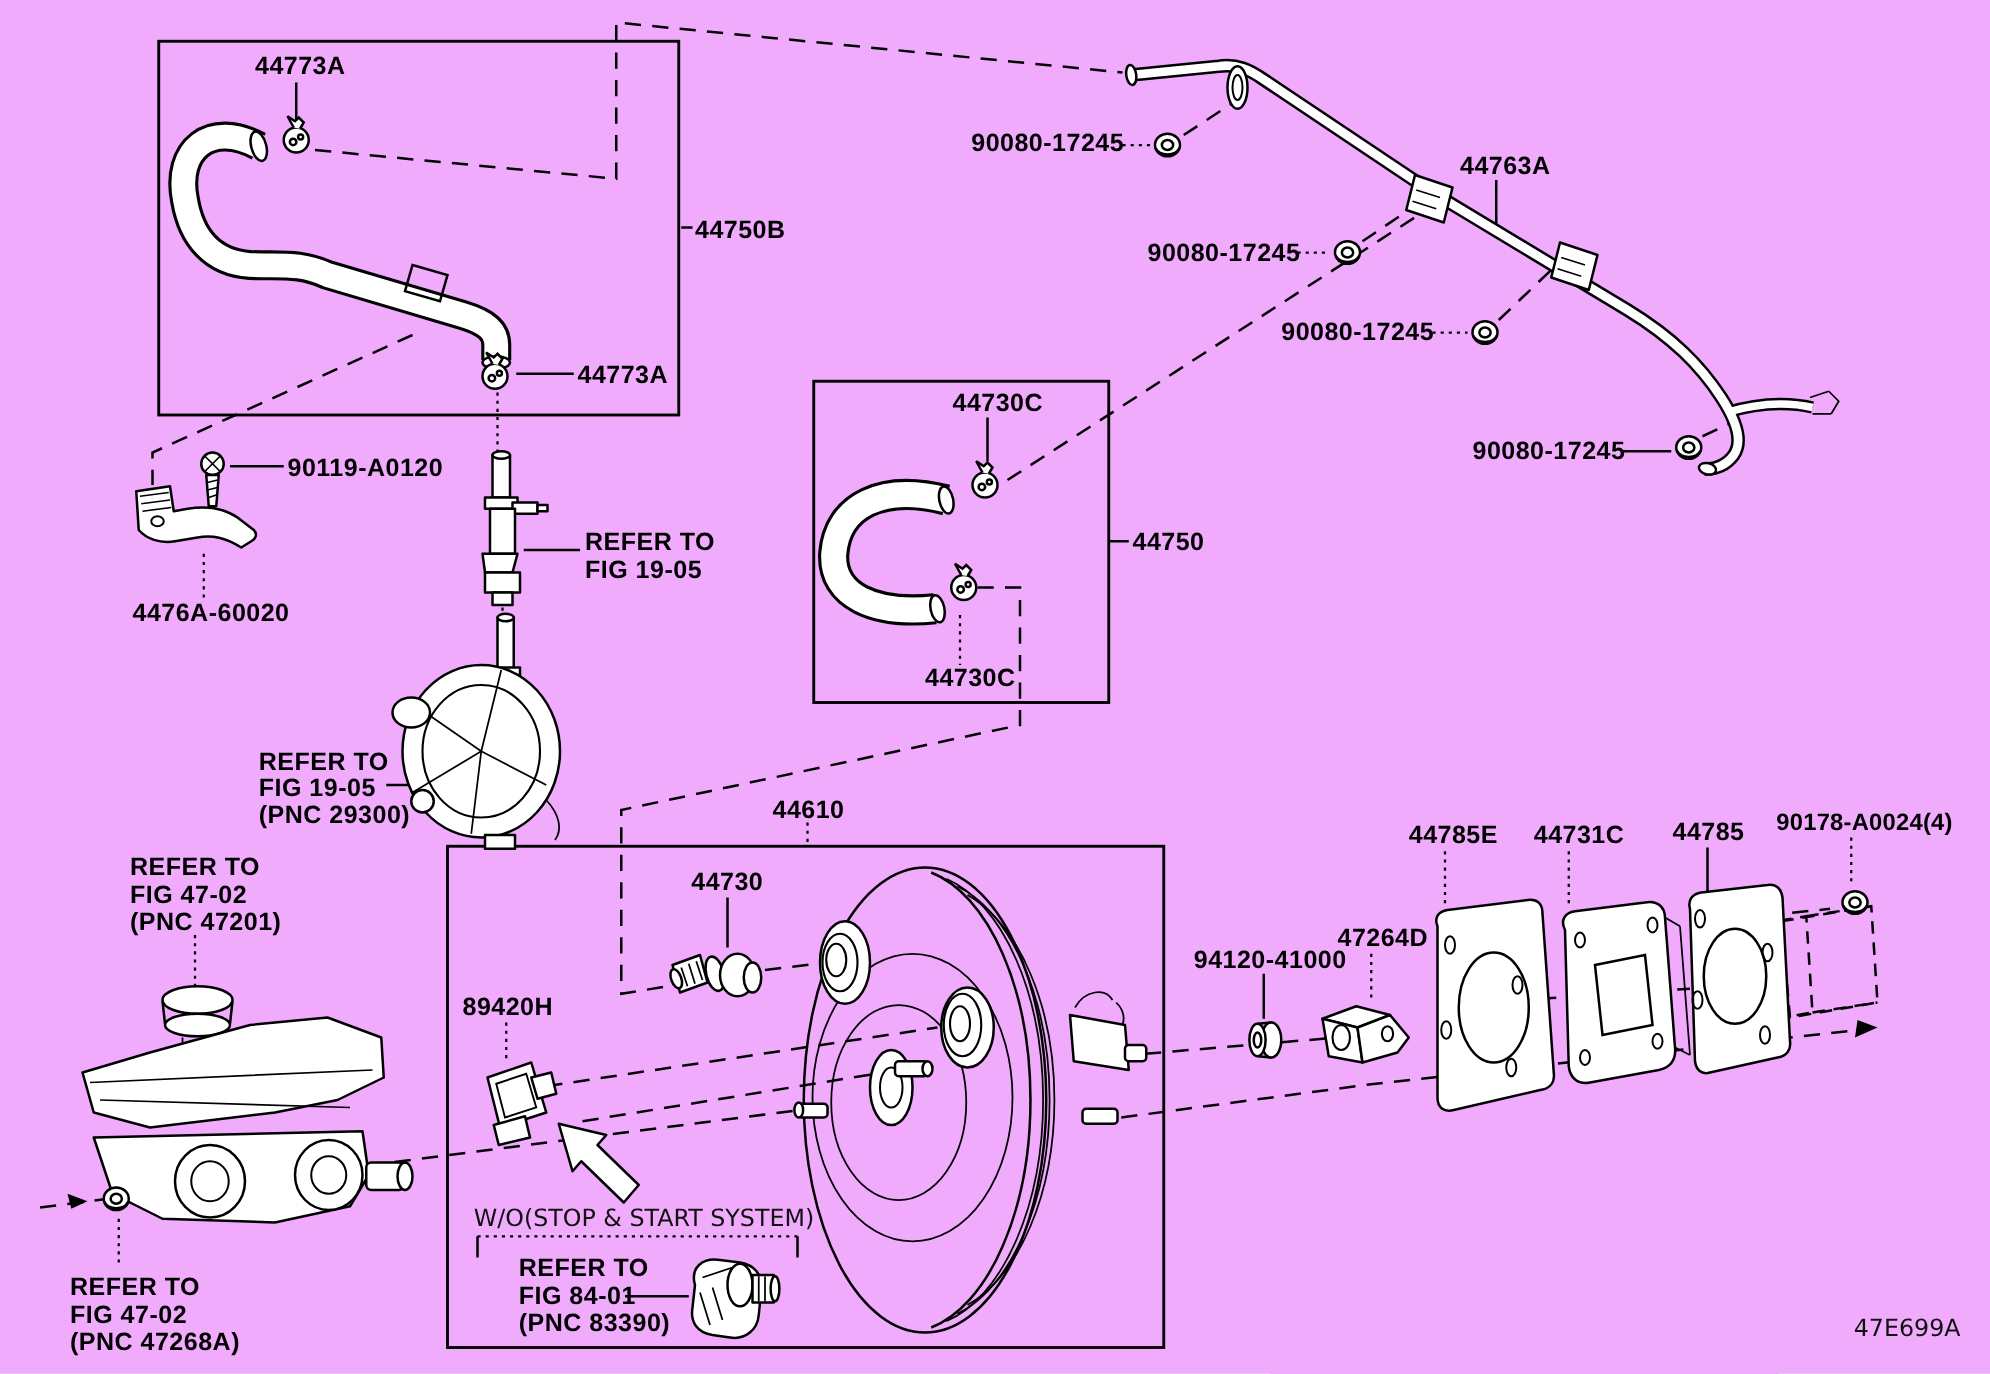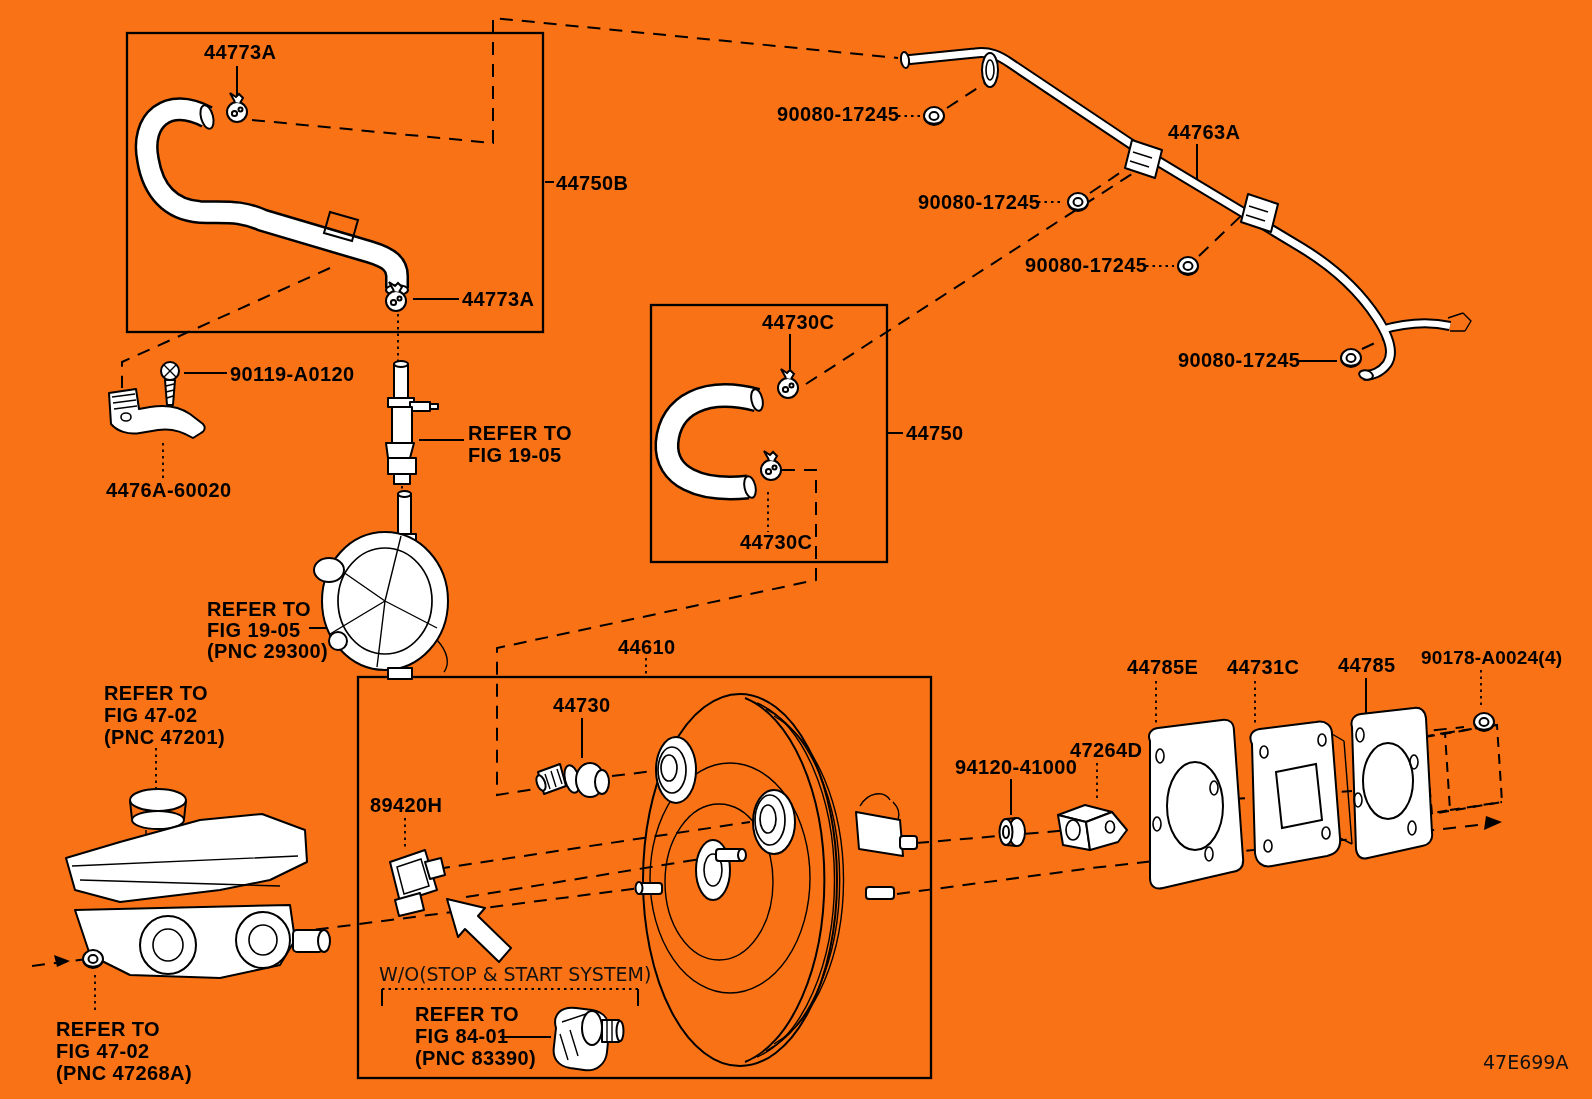--- a/index.html
+++ b/index.html
@@ -1,16 +1,16 @@
 <!DOCTYPE html>
 <html><head>
 <meta charset="utf-8">
 <style>
   html,body{margin:0;padding:0;background:#e8e8e8;}
-  .stage{position:relative;width:1592px;height:1099px;background:#f97316;overflow:hidden;margin:0 auto;}
+  .stage{position:relative;width:1592px;height:1099px;background:#f0abfc;overflow:hidden;margin:0 auto;}
   svg{position:absolute;left:0;top:0;}
   .ln{stroke:#000;fill:none;stroke-width:2;stroke-linejoin:round;}
   .thin{stroke-width:1.4;}
   .box{stroke:#000;fill:none;stroke-width:2.3;}
   .dash{stroke:#000;fill:none;stroke-width:2;stroke-dasharray:13 9;}
   .dash2{stroke:#000;fill:none;stroke-width:2;stroke-dasharray:10 7;}
   .dot{stroke:#000;fill:none;stroke-width:1.8;stroke-dasharray:2.5 4;}
   .wfill{fill:#fff;stroke:#000;stroke-width:2;stroke-linejoin:round;}
   .pn{font-family:"Liberation Sans",sans-serif;font-weight:700;font-size:20px;fill:#000;letter-spacing:.4px;}
   .pn-sm{font-family:"Liberation Sans",sans-serif;font-weight:700;font-size:19px;fill:#000;letter-spacing:.2px;}

